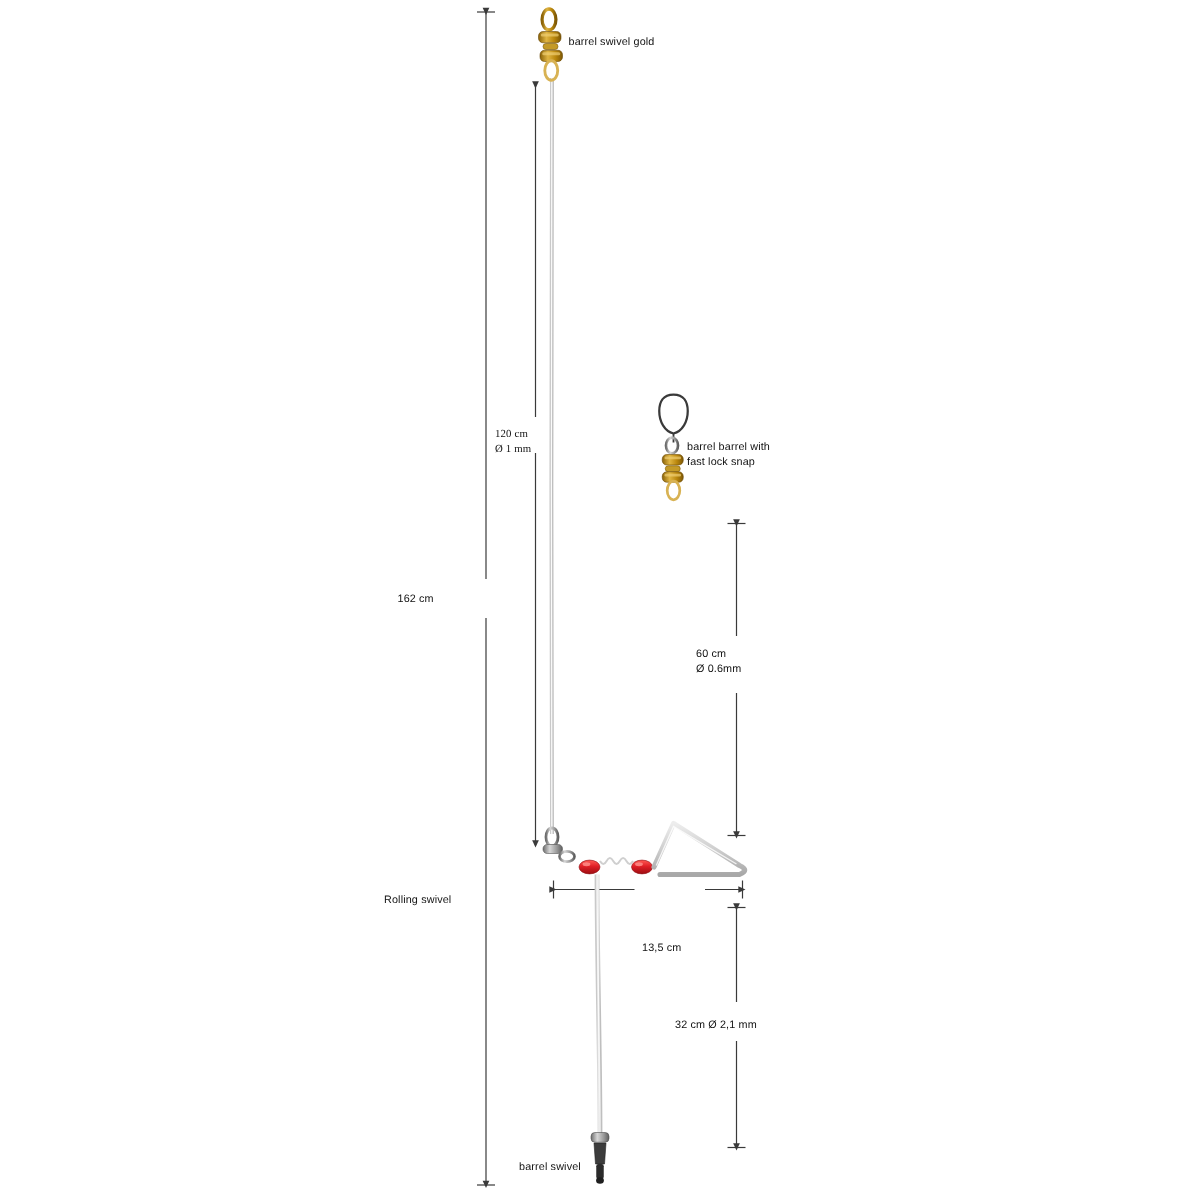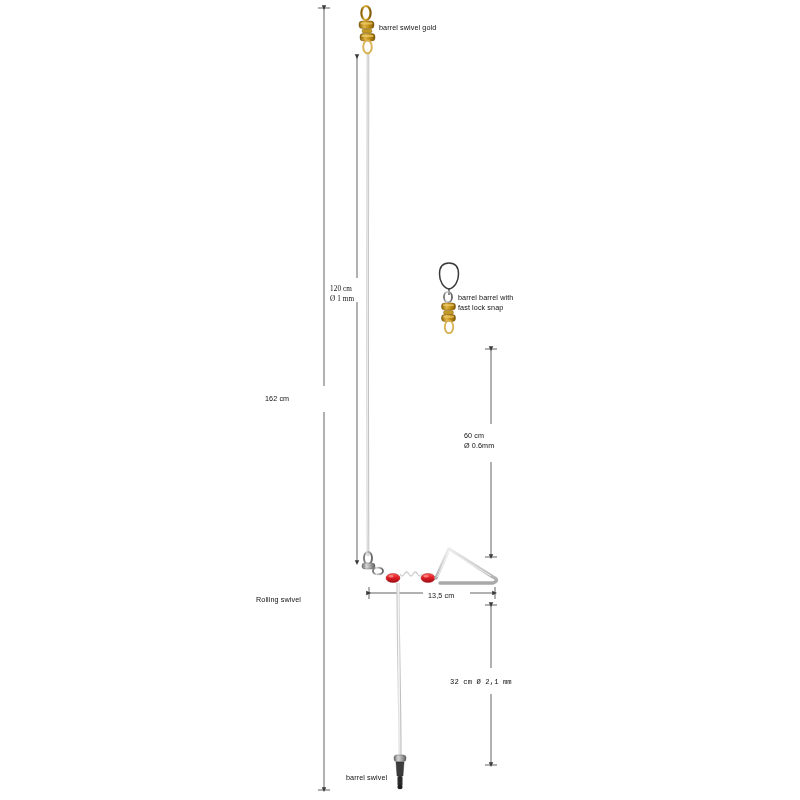--- a/index.html
+++ b/index.html
@@ -195,19 +195,19 @@
 Ø 1 mm</div>
 
   <div class="lbl" style="left:458px; top:293px;">barrel barrel with
 fast lock snap</div>
 
   <div class="lbl" style="left:464px; top:431px;">60 cm
 Ø 0.6mm</div>
 
   <div class="lbl right" style="left:256px; top:563px; width:60px;margin-top:32px;">Rolling swivel</div>
 
-  <div class="lbl" style="left:428px; top:591px;">13,5 cm</div>
-
-  <div class="lbl" style="left:450px; top:678px;font-family:Liberation Mono, monospace;">32 cm Ø 2,1 mm</div>
+  <div class="lbl" style="left:428px; top:627px;">13,5 cm</div>
+
+  <div class="lbl" style="left:450px; top:678px;">32 cm Ø 2,1 mm</div>
 
   <div class="lbl" style="left:346px; top:773px;text-align:center;">barrel swivel</div>
 
 </div>
 
 </body></html>

